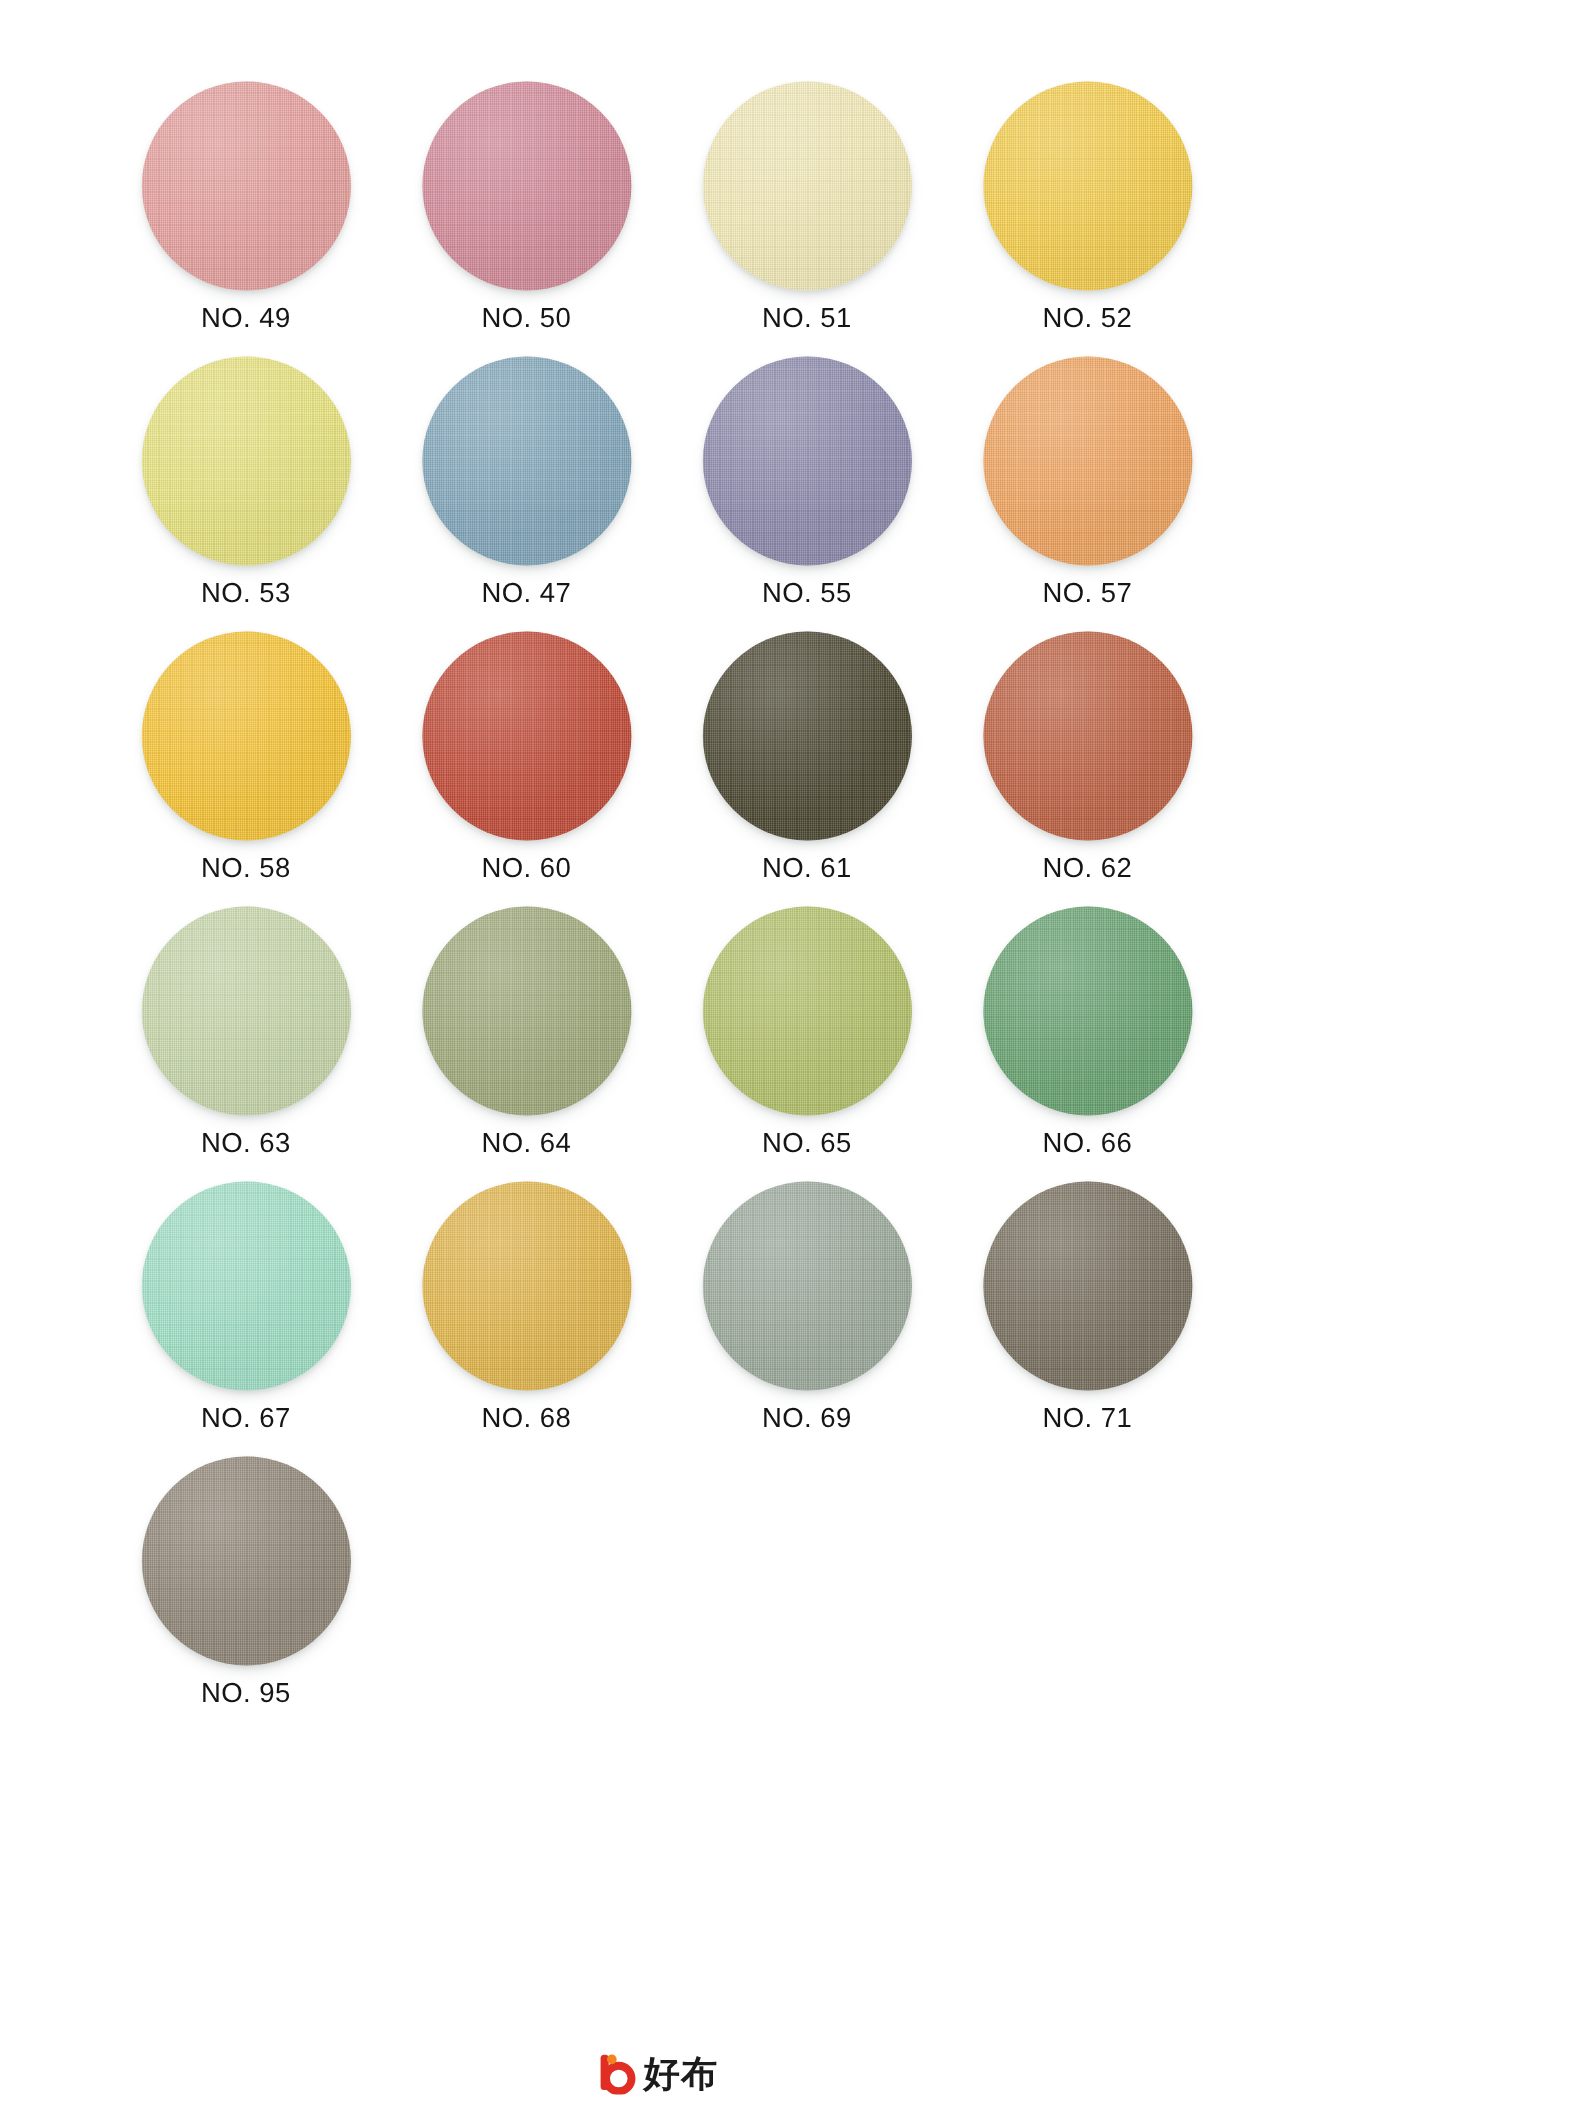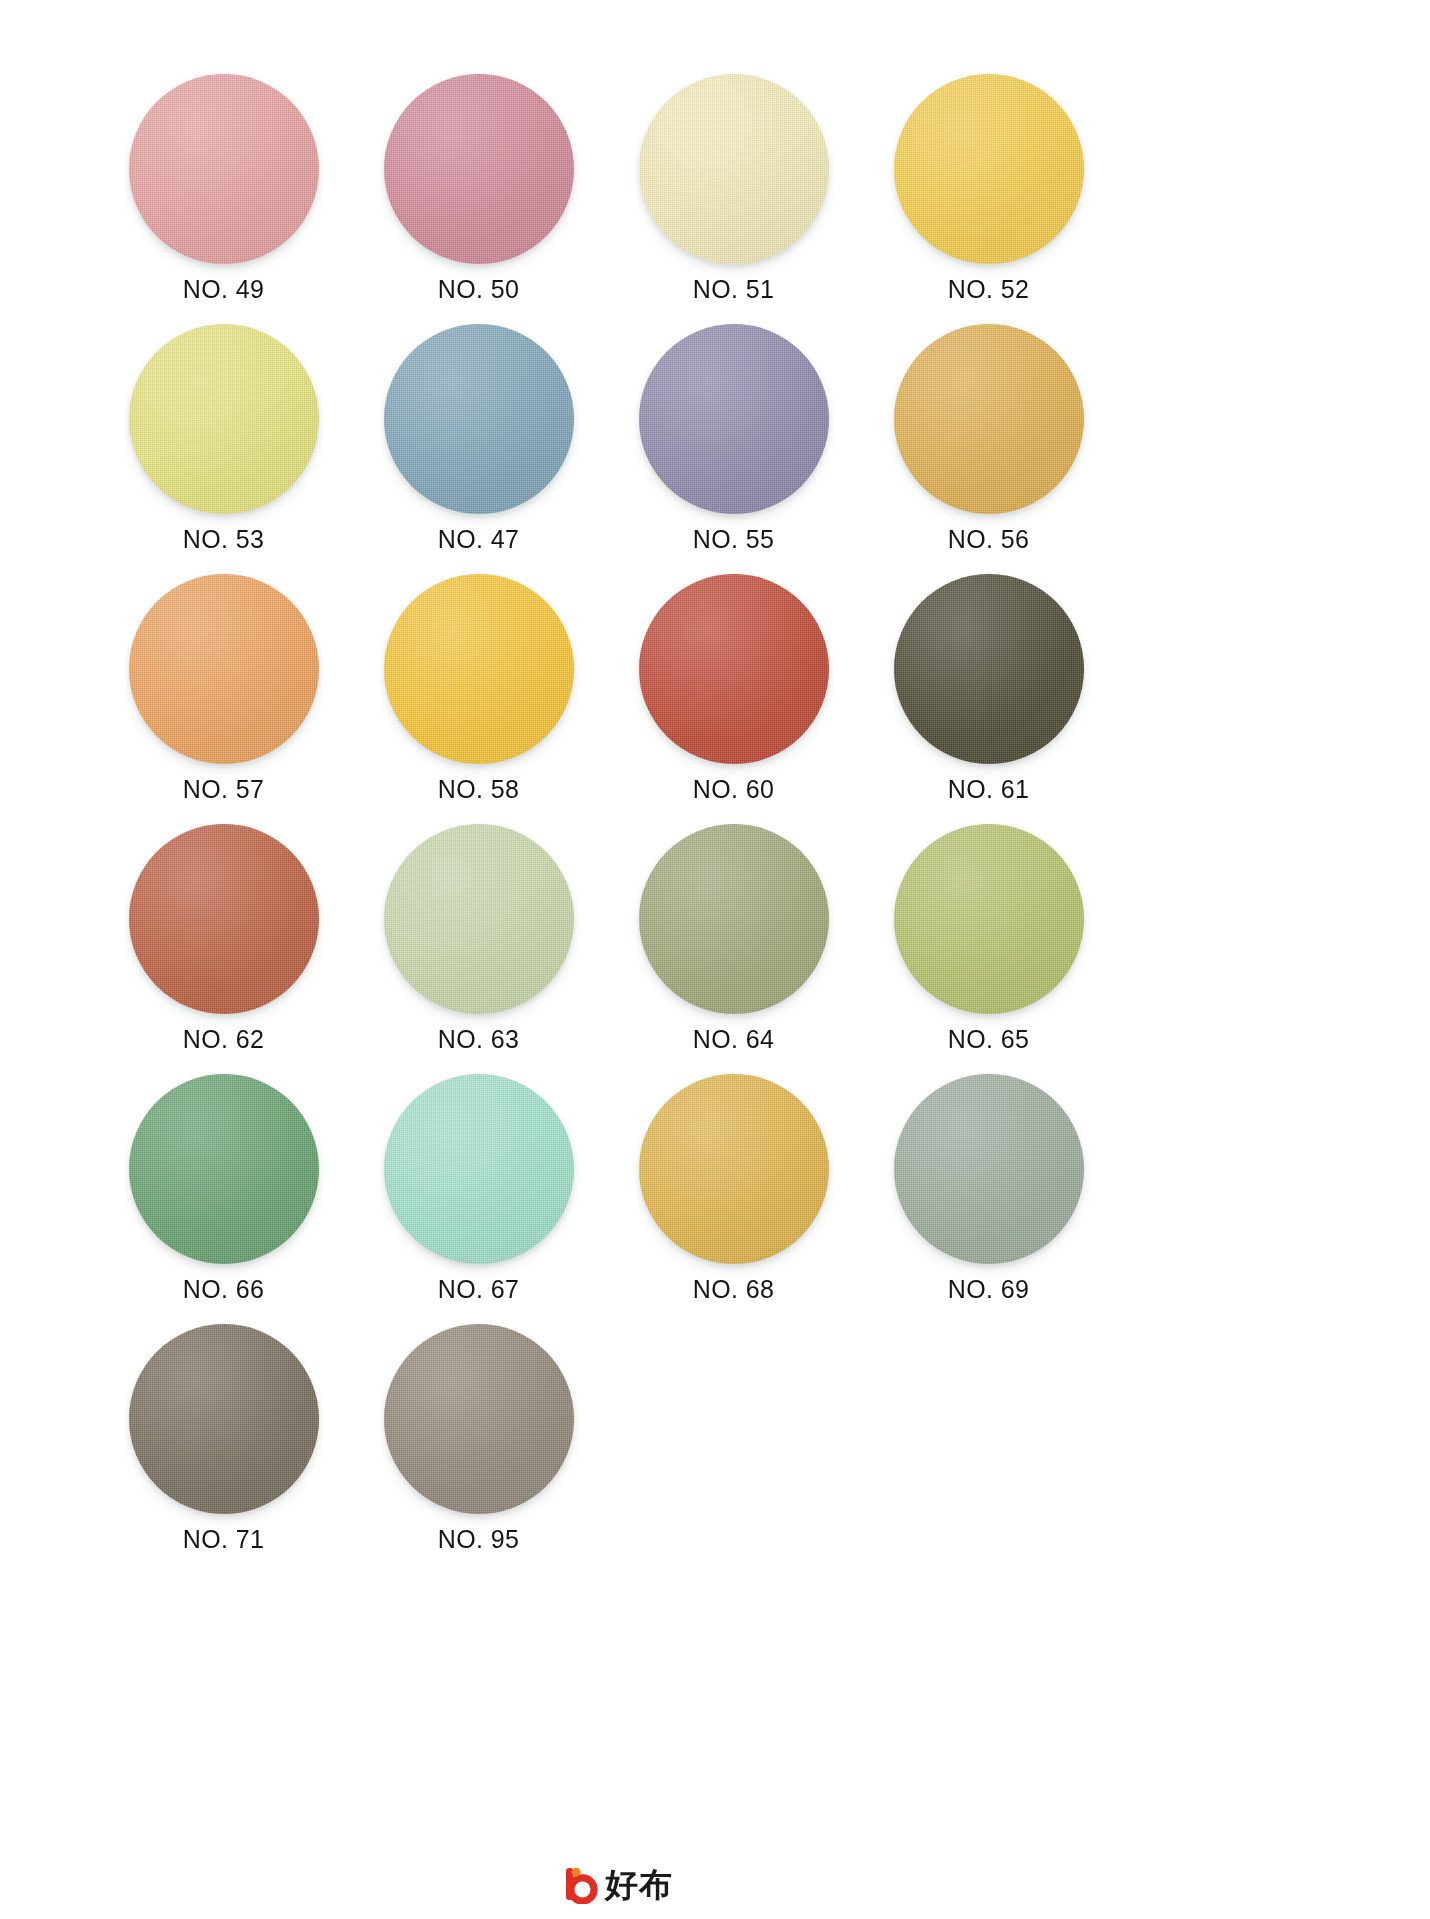--- a/index.html
+++ b/index.html
@@ -109,21 +109,21 @@
     letter-spacing: 0.4px;
     color: #151515;
     font-family: "Liberation Sans", "DejaVu Sans", sans-serif;
     white-space: nowrap;
     line-height: 1;
   }
 
   
   #brand-logo {
     position: absolute;
-    left: 560px;
+    left: 540px;
     top: 1862px;
     display: flex;
     align-items: center;
     gap: 5px;
     height: 44px;
   }
   #brand-logo-mark {
     position: relative;
     width: 40px;
     height: 40px;
@@ -181,26 +181,20 @@
         <div class="swatch-label">NO. 47</div>
       </div>
       <div class="swatch-cell">
         <div class="swatch-disc-wrap">
           <div class="swatch-disc" style="background-color: rgb(142, 140, 174);"></div>
         </div>
         <div class="swatch-label">NO. 55</div>
       </div>
       <div class="swatch-cell">
         <div class="swatch-disc-wrap">
-          <div class="swatch-disc" style="background-color: rgb(226, 177, 82);"></div>
-        </div>
-        <div class="swatch-label">NO. 56</div>
-      </div>
-      <div class="swatch-cell">
-        <div class="swatch-disc-wrap">
           <div class="swatch-disc" style="background-color: rgb(240, 164, 95);"></div>
         </div>
         <div class="swatch-label">NO. 57</div>
       </div>
       <div class="swatch-cell">
         <div class="swatch-disc-wrap">
           <div class="swatch-disc" style="background-color: rgb(249, 199, 57);"></div>
         </div>
         <div class="swatch-label">NO. 58</div>
       </div>

